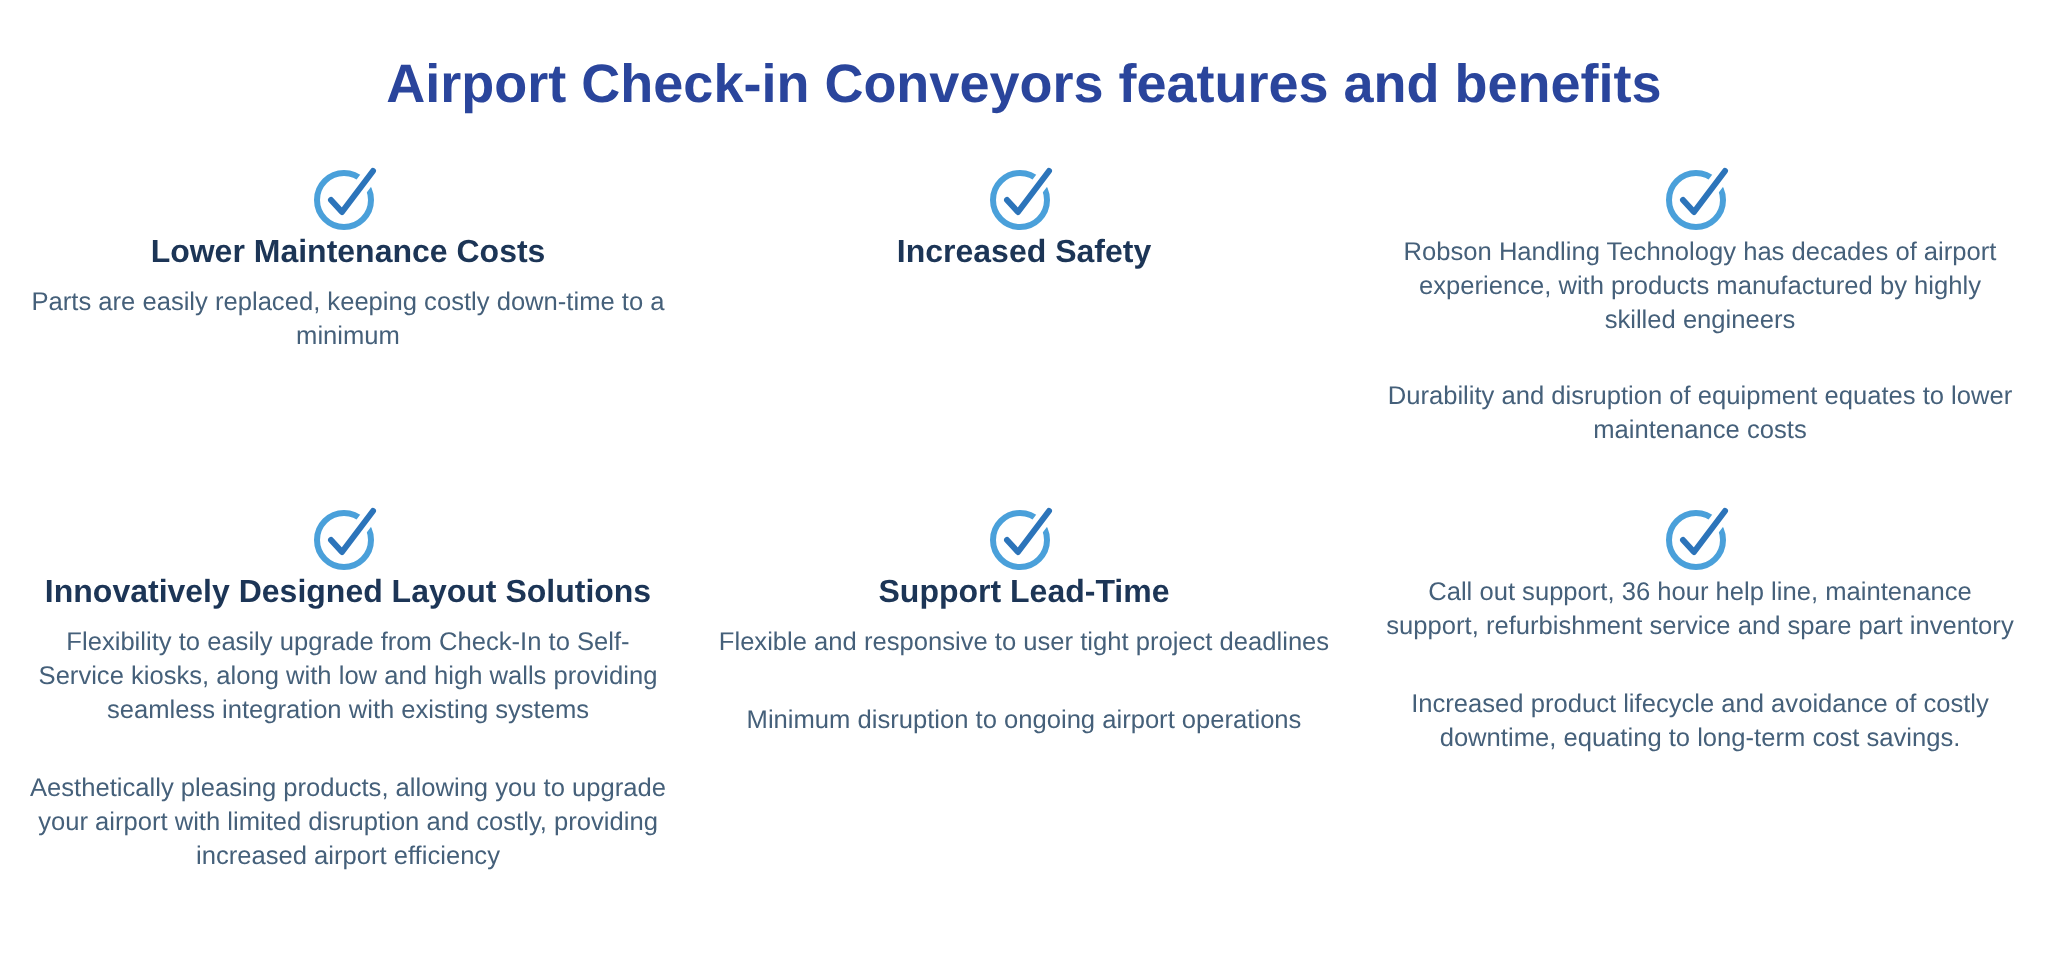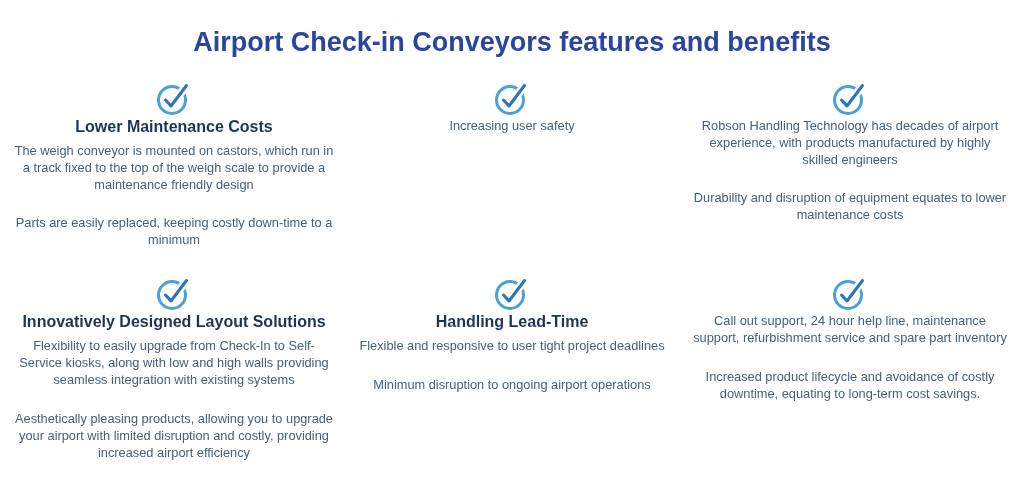--- a/index.html
+++ b/index.html
@@ -71,33 +71,32 @@
 
   <div class="feature-card">
     <div class="icon-wrap">
       <svg viewBox="0 0 36 36" aria-hidden="true">
         <circle cx="16" cy="20" r="13.5" fill="none" stroke="var(--c-icon-circle)" stroke-width="3"></circle>
         <path d="M 9.5 20 L 15 26 L 30.5 5.5" fill="none" stroke="#ffffff" stroke-width="8" stroke-linecap="round" stroke-linejoin="round"></path>
         <path d="M 9.5 20 L 15 26 L 30.5 5.5" fill="none" stroke="var(--c-icon-check)" stroke-width="3" stroke-linecap="round" stroke-linejoin="round"></path>
       </svg>
     </div>
     <h3 class="feature-title">Lower Maintenance Costs</h3>
-    <p class="feature-paragraph">The weigh conveyor is mounted on castors, which run in a track fixed to the top of the weigh scale to provide a maintenance friendly design</p>
     <p class="feature-paragraph">Parts are easily replaced, keeping costly down-time to a minimum</p>
   </div>
 
   <div class="feature-card">
     <div class="icon-wrap">
       <svg viewBox="0 0 36 36" aria-hidden="true">
         <circle cx="16" cy="20" r="13.5" fill="none" stroke="var(--c-icon-circle)" stroke-width="3"></circle>
         <path d="M 9.5 20 L 15 26 L 30.5 5.5" fill="none" stroke="#ffffff" stroke-width="8" stroke-linecap="round" stroke-linejoin="round"></path>
         <path d="M 9.5 20 L 15 26 L 30.5 5.5" fill="none" stroke="var(--c-icon-check)" stroke-width="3" stroke-linecap="round" stroke-linejoin="round"></path>
       </svg>
     </div>
-    <p class="feature-paragraph">Increasing user safety</p>
+    <h3 class="feature-title">Increased Safety</h3>
   </div>
 
   <div class="feature-card">
     <div class="icon-wrap">
       <svg viewBox="0 0 36 36" aria-hidden="true">
         <circle cx="16" cy="20" r="13.5" fill="none" stroke="var(--c-icon-circle)" stroke-width="3"></circle>
         <path d="M 9.5 20 L 15 26 L 30.5 5.5" fill="none" stroke="#ffffff" stroke-width="8" stroke-linecap="round" stroke-linejoin="round"></path>
         <path d="M 9.5 20 L 15 26 L 30.5 5.5" fill="none" stroke="var(--c-icon-check)" stroke-width="3" stroke-linecap="round" stroke-linejoin="round"></path>
       </svg>
     </div>
@@ -119,30 +118,30 @@
   </div>
 
   <div class="feature-card">
     <div class="icon-wrap">
       <svg viewBox="0 0 36 36" aria-hidden="true">
         <circle cx="16" cy="20" r="13.5" fill="none" stroke="var(--c-icon-circle)" stroke-width="3"></circle>
         <path d="M 9.5 20 L 15 26 L 30.5 5.5" fill="none" stroke="#ffffff" stroke-width="8" stroke-linecap="round" stroke-linejoin="round"></path>
         <path d="M 9.5 20 L 15 26 L 30.5 5.5" fill="none" stroke="var(--c-icon-check)" stroke-width="3" stroke-linecap="round" stroke-linejoin="round"></path>
       </svg>
     </div>
-    <h3 class="feature-title">Handling Lead-Time</h3>
+    <h3 class="feature-title">Support Lead-Time</h3>
     <p class="feature-paragraph">Flexible and responsive to user tight project deadlines</p>
     <p class="feature-paragraph">Minimum disruption to ongoing airport operations</p>
   </div>
 
   <div class="feature-card">
     <div class="icon-wrap">
       <svg viewBox="0 0 36 36" aria-hidden="true">
         <circle cx="16" cy="20" r="13.5" fill="none" stroke="var(--c-icon-circle)" stroke-width="3"></circle>
         <path d="M 9.5 20 L 15 26 L 30.5 5.5" fill="none" stroke="#ffffff" stroke-width="8" stroke-linecap="round" stroke-linejoin="round"></path>
         <path d="M 9.5 20 L 15 26 L 30.5 5.5" fill="none" stroke="var(--c-icon-check)" stroke-width="3" stroke-linecap="round" stroke-linejoin="round"></path>
       </svg>
     </div>
-    <p class="feature-paragraph">Call out support, 24 hour help line, maintenance support, refurbishment service and spare part inventory</p>
+    <p class="feature-paragraph">Call out support, 36 hour help line, maintenance support, refurbishment service and spare part inventory</p>
     <p class="feature-paragraph">Increased product lifecycle and avoidance of costly downtime, equating to long-term cost savings.</p>
   </div>
 
 </div>
 
 </body></html>

